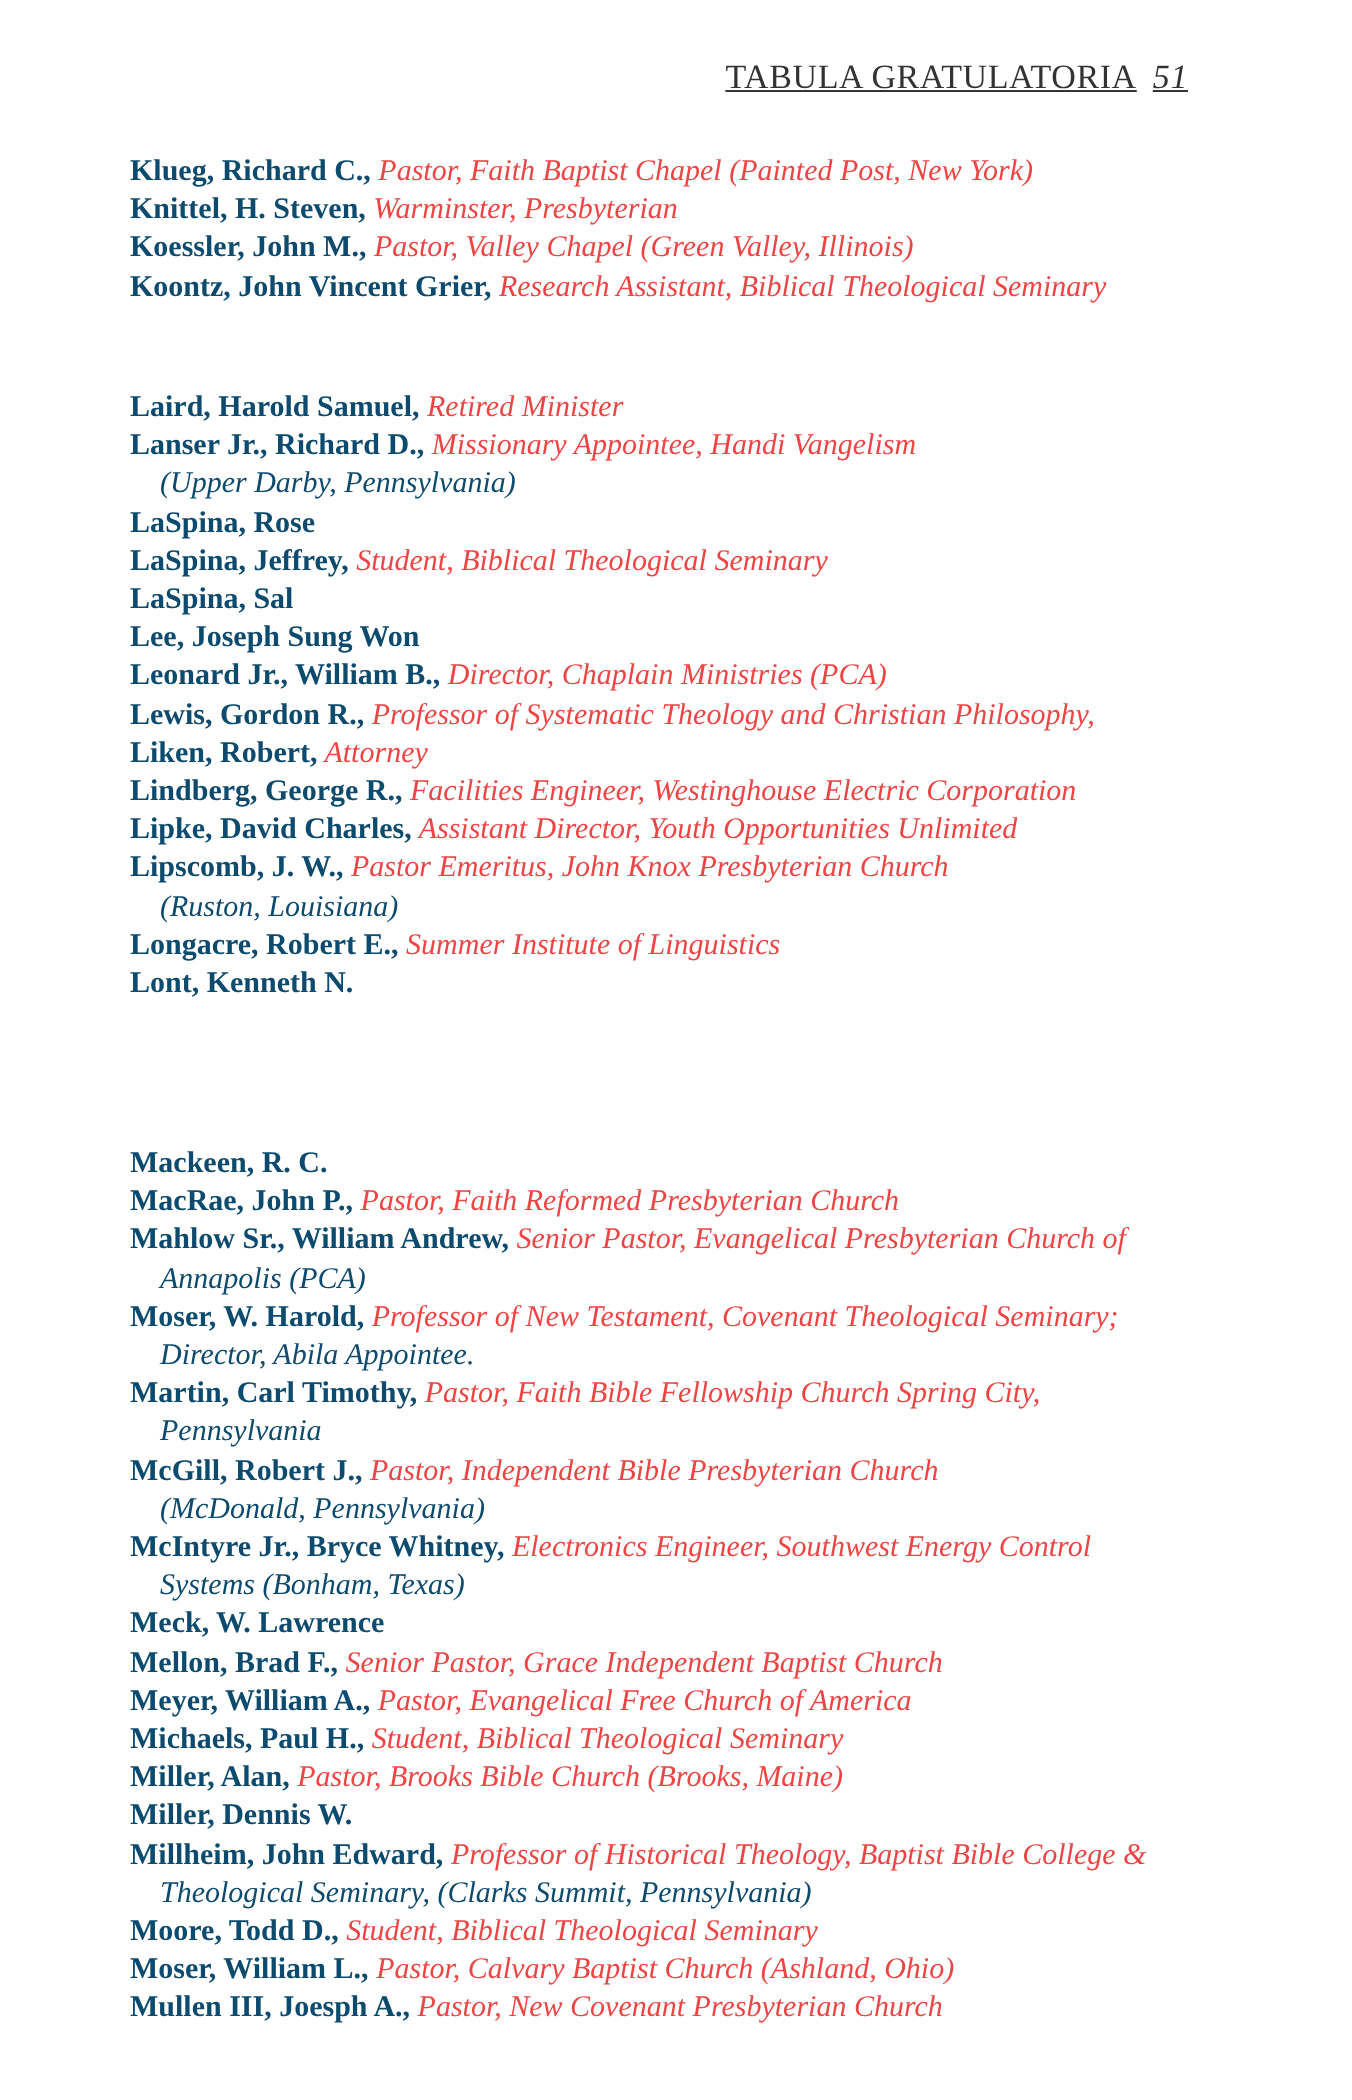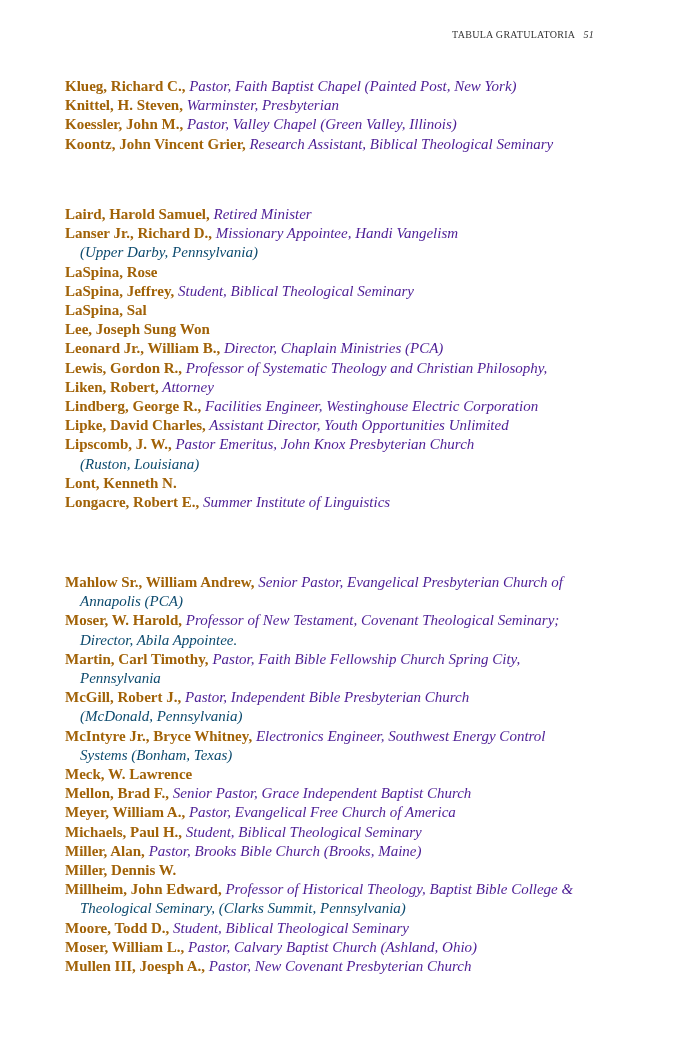--- a/index.html
+++ b/index.html
@@ -3,59 +3,61 @@
 <meta charset="utf-8">
 <style>
   html, body { margin: 0; padding: 0; background: #ffffff; }
   body {
     width: 676px; height: 1050px; position: relative; overflow: hidden;
     font-family: "Liberation Serif", "DejaVu Serif", serif;
     color: #2a2a2a;
   }
   .header {
     position: absolute; top: 29px; right: 82px;
-    font-size: 10px; letter-spacing: 0.3px; color: #333;
+    font-size: 17px; letter-spacing: 0.3px; color: #333; text-decoration: underline;
   }
   .header .pnum { font-style: italic; margin-left: 8px; }
   .section { position: absolute; left: 65px; width: 580px; }
   .entry { font-size: 15px; line-height: 19.2px; }
-  .entry .name { font-weight: bold; color: #a16207; }
-  .entry .desc { font-style: italic; color: #4c1d95; }
+  .entry .name { font-weight: bold; color: #0c4a6e; }
+  .entry .desc { font-style: italic; color: #ef4444; }
   .entry .cont { display: block; padding-left: 15px; font-style: italic; color: #0c4a6e; }
 </style>
 </head>
 <body>
 
 <div class="header">
   <span>TABULA GRATULATORIA</span><span class="pnum">51</span>
 </div>
 
 <div class="section" id="sec-0" style="top:77px;">
     <div class="entry"><span class="name">Klueg, Richard C.,</span><span class="desc"> Pastor, Faith Baptist Chapel (Painted Post, New York)</span></div>
     <div class="entry"><span class="name">Knittel, H. Steven,</span><span class="desc"> Warminster, Presbyterian</span></div>
     <div class="entry"><span class="name">Koessler, John M.,</span><span class="desc"> Pastor, Valley Chapel (Green Valley, Illinois)</span></div>
     <div class="entry"><span class="name">Koontz, John Vincent Grier,</span><span class="desc"> Research Assistant, Biblical Theological Seminary</span></div>
   </div>
-<div class="section" id="sec-1" style="top:205px;">
+<div class="section" id="sec-1" style="top:195px;">
     <div class="entry"><span class="name">Laird, Harold Samuel,</span><span class="desc"> Retired Minister</span></div>
     <div class="entry"><span class="name">Lanser Jr., Richard D.,</span><span class="desc"> Missionary Appointee, Handi Vangelism</span><span class="cont">(Upper Darby, Pennsylvania)</span></div>
     <div class="entry"><span class="name">LaSpina, Rose</span></div>
     <div class="entry"><span class="name">LaSpina, Jeffrey,</span><span class="desc"> Student, Biblical Theological Seminary</span></div>
     <div class="entry"><span class="name">LaSpina, Sal</span></div>
     <div class="entry"><span class="name">Lee, Joseph Sung Won</span></div>
     <div class="entry"><span class="name">Leonard Jr., William B.,</span><span class="desc"> Director, Chaplain Ministries (PCA)</span></div>
     <div class="entry"><span class="name">Lewis, Gordon R.,</span><span class="desc"> Professor of Systematic Theology and Christian Philosophy,</span></div>
     <div class="entry"><span class="name">Liken, Robert,</span><span class="desc"> Attorney</span></div>
     <div class="entry"><span class="name">Lindberg, George R.,</span><span class="desc"> Facilities Engineer, Westinghouse Electric Corporation</span></div>
     <div class="entry"><span class="name">Lipke, David Charles,</span><span class="desc"> Assistant Director, Youth Opportunities Unlimited</span></div>
     <div class="entry"><span class="name">Lipscomb, J. W.,</span><span class="desc"> Pastor Emeritus, John Knox Presbyterian Church</span><span class="cont">(Ruston, Louisiana)</span></div>
+    <div class="entry"><span class="name">Longacre, Robert E.,</span><span class="desc"> Summer Institute of Linguistics</span></div>
     <div class="entry"><span class="name">Lont, Kenneth N.</span></div>
-    <div class="entry"><span class="name">Longacre, Robert E.,</span><span class="desc"> Summer Institute of Linguistics</span></div>
   </div>
 <div class="section" id="sec-2" style="top:573px;">
+    <div class="entry"><span class="name">Mackeen, R. C.</span></div>
+    <div class="entry"><span class="name">MacRae, John P.,</span><span class="desc"> Pastor, Faith Reformed Presbyterian Church</span></div>
     <div class="entry"><span class="name">Mahlow Sr., William Andrew,</span><span class="desc"> Senior Pastor, Evangelical Presbyterian Church of</span><span class="cont">Annapolis (PCA)</span></div>
     <div class="entry"><span class="name">Moser, W. Harold,</span><span class="desc"> Professor of New Testament, Covenant Theological Seminary;</span><span class="cont">Director, Abila Appointee.</span></div>
     <div class="entry"><span class="name">Martin, Carl Timothy,</span><span class="desc"> Pastor, Faith Bible Fellowship Church Spring City,</span><span class="cont">Pennsylvania</span></div>
     <div class="entry"><span class="name">McGill, Robert J.,</span><span class="desc"> Pastor, Independent Bible Presbyterian Church</span><span class="cont">(McDonald, Pennsylvania)</span></div>
     <div class="entry"><span class="name">McIntyre Jr., Bryce Whitney,</span><span class="desc"> Electronics Engineer, Southwest Energy Control</span><span class="cont">Systems (Bonham, Texas)</span></div>
     <div class="entry"><span class="name">Meck, W. Lawrence</span></div>
     <div class="entry"><span class="name">Mellon, Brad F.,</span><span class="desc"> Senior Pastor, Grace Independent Baptist Church</span></div>
     <div class="entry"><span class="name">Meyer, William A.,</span><span class="desc"> Pastor, Evangelical Free Church of America</span></div>
     <div class="entry"><span class="name">Michaels, Paul H.,</span><span class="desc"> Student, Biblical Theological Seminary</span></div>
     <div class="entry"><span class="name">Miller, Alan,</span><span class="desc"> Pastor, Brooks Bible Church (Brooks, Maine)</span></div>

